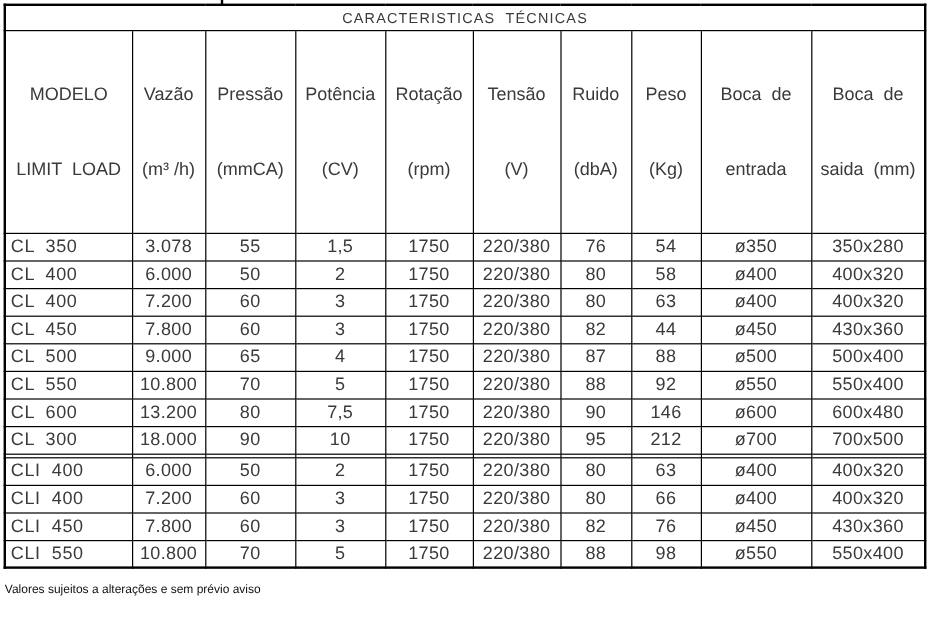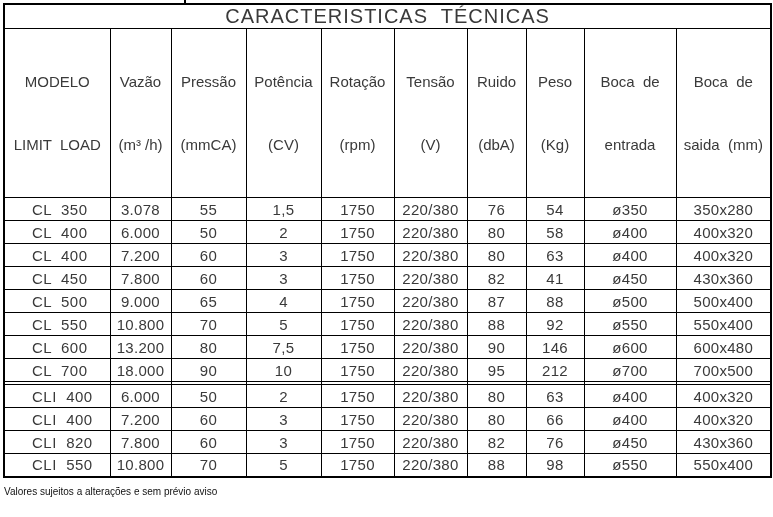--- a/index.html
+++ b/index.html
@@ -34,21 +34,21 @@
     border: 1px solid var(--color-border);
     padding: 0;
     white-space: pre;
     font-weight: normal;
     overflow: hidden;
   }
   .title-cell {
     height: 21px;
     text-align: center;
     vertical-align: middle;
-    font-size: 20px;
+    font-size: 12px;
     letter-spacing: 1px;
     color: var(--color-text);
   }
   .header-row th {
     height: 53px;
     text-align: center;
     vertical-align: middle;
     font-size: 15px;
     line-height: 21px;
     color: var(--color-text);
@@ -57,21 +57,21 @@
   .spec-table td.cell {
     height: 23px;
     text-align: center;
     vertical-align: middle;
     font-size: 15px;
     letter-spacing: 0.3px;
     color: var(--color-text);
   }
   .spec-table td.col-model {
     text-align: left;
-    padding-left: 27px;
+    padding-left: 4px;
     letter-spacing: 0.5px;
   }
   .spec-table tr.spacer-row td { height: 3px; }
 
   .footer-note {
     position: absolute; left: 4px; top: 486px;
     font-size: 10px;
     color: var(--color-footer_text);
     letter-spacing: 0;
   }
@@ -181,21 +181,21 @@
           <td class="cell col-boca-saida">400x320</td>
         </tr>
         <tr>
           <td class="cell col-model">CL  450</td>
           <td class="cell col-vazao">7.800</td>
           <td class="cell col-pressao">60</td>
           <td class="cell col-potencia">3</td>
           <td class="cell col-rotacao">1750</td>
           <td class="cell col-tensao">220/380</td>
           <td class="cell col-ruido">82</td>
-          <td class="cell col-peso">41</td>
+          <td class="cell col-peso">44</td>
           <td class="cell col-boca-entrada">ø450</td>
           <td class="cell col-boca-saida">430x360</td>
         </tr>
         <tr>
           <td class="cell col-model">CL  500</td>
           <td class="cell col-vazao">9.000</td>
           <td class="cell col-pressao">65</td>
           <td class="cell col-potencia">4</td>
           <td class="cell col-rotacao">1750</td>
           <td class="cell col-tensao">220/380</td>
@@ -222,21 +222,21 @@
           <td class="cell col-pressao">80</td>
           <td class="cell col-potencia">7,5</td>
           <td class="cell col-rotacao">1750</td>
           <td class="cell col-tensao">220/380</td>
           <td class="cell col-ruido">90</td>
           <td class="cell col-peso">146</td>
           <td class="cell col-boca-entrada">ø600</td>
           <td class="cell col-boca-saida">600x480</td>
         </tr>
         <tr>
-          <td class="cell col-model">CL  700</td>
+          <td class="cell col-model">CL  300</td>
           <td class="cell col-vazao">18.000</td>
           <td class="cell col-pressao">90</td>
           <td class="cell col-potencia">10</td>
           <td class="cell col-rotacao">1750</td>
           <td class="cell col-tensao">220/380</td>
           <td class="cell col-ruido">95</td>
           <td class="cell col-peso">212</td>
           <td class="cell col-boca-entrada">ø700</td>
           <td class="cell col-boca-saida">700x500</td>
         </tr>
@@ -270,21 +270,21 @@
           <td class="cell col-pressao">60</td>
           <td class="cell col-potencia">3</td>
           <td class="cell col-rotacao">1750</td>
           <td class="cell col-tensao">220/380</td>
           <td class="cell col-ruido">80</td>
           <td class="cell col-peso">66</td>
           <td class="cell col-boca-entrada">ø400</td>
           <td class="cell col-boca-saida">400x320</td>
         </tr>
         <tr>
-          <td class="cell col-model">CLI  820</td>
+          <td class="cell col-model">CLI  450</td>
           <td class="cell col-vazao">7.800</td>
           <td class="cell col-pressao">60</td>
           <td class="cell col-potencia">3</td>
           <td class="cell col-rotacao">1750</td>
           <td class="cell col-tensao">220/380</td>
           <td class="cell col-ruido">82</td>
           <td class="cell col-peso">76</td>
           <td class="cell col-boca-entrada">ø450</td>
           <td class="cell col-boca-saida">430x360</td>
         </tr>

